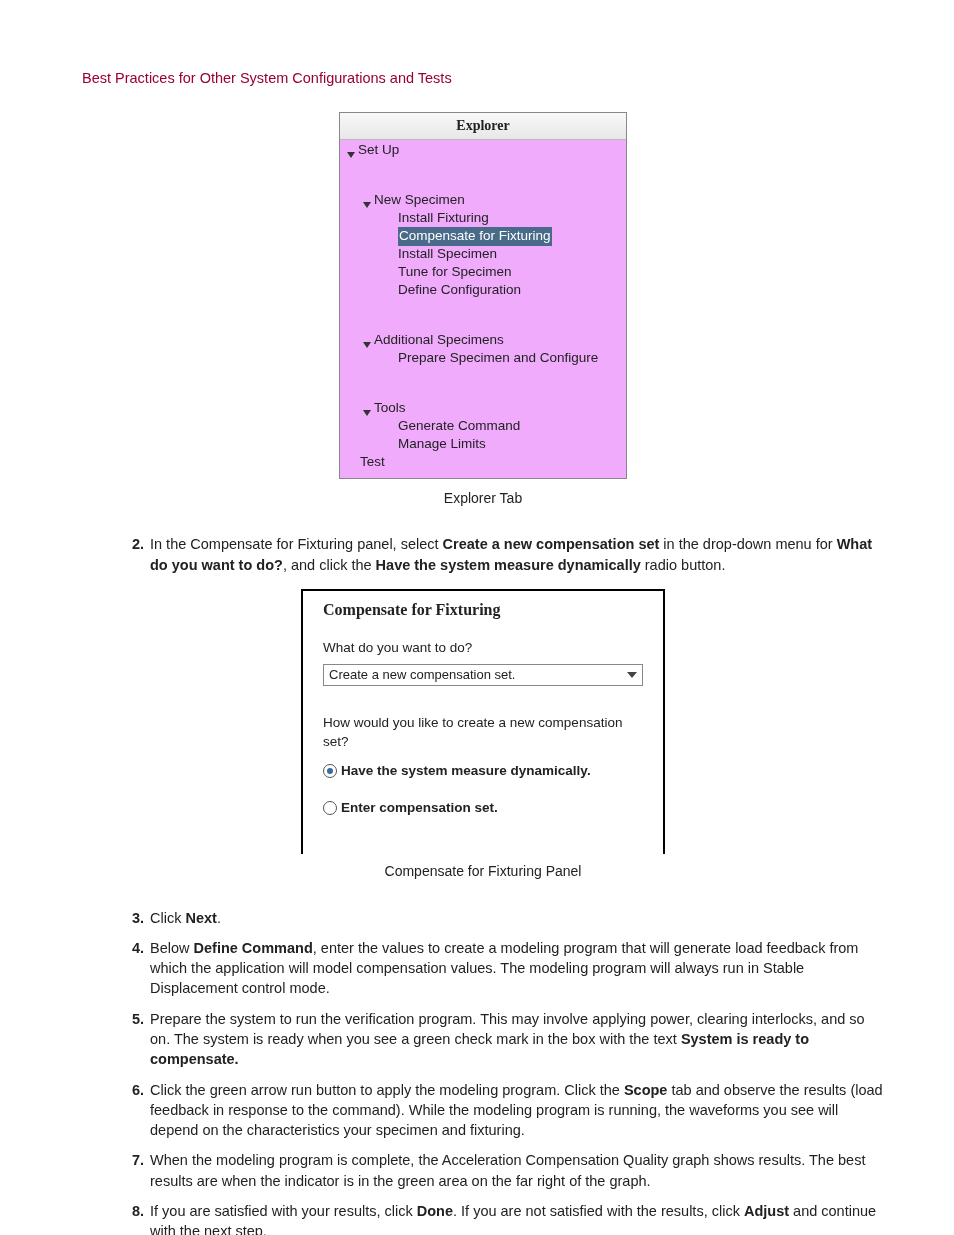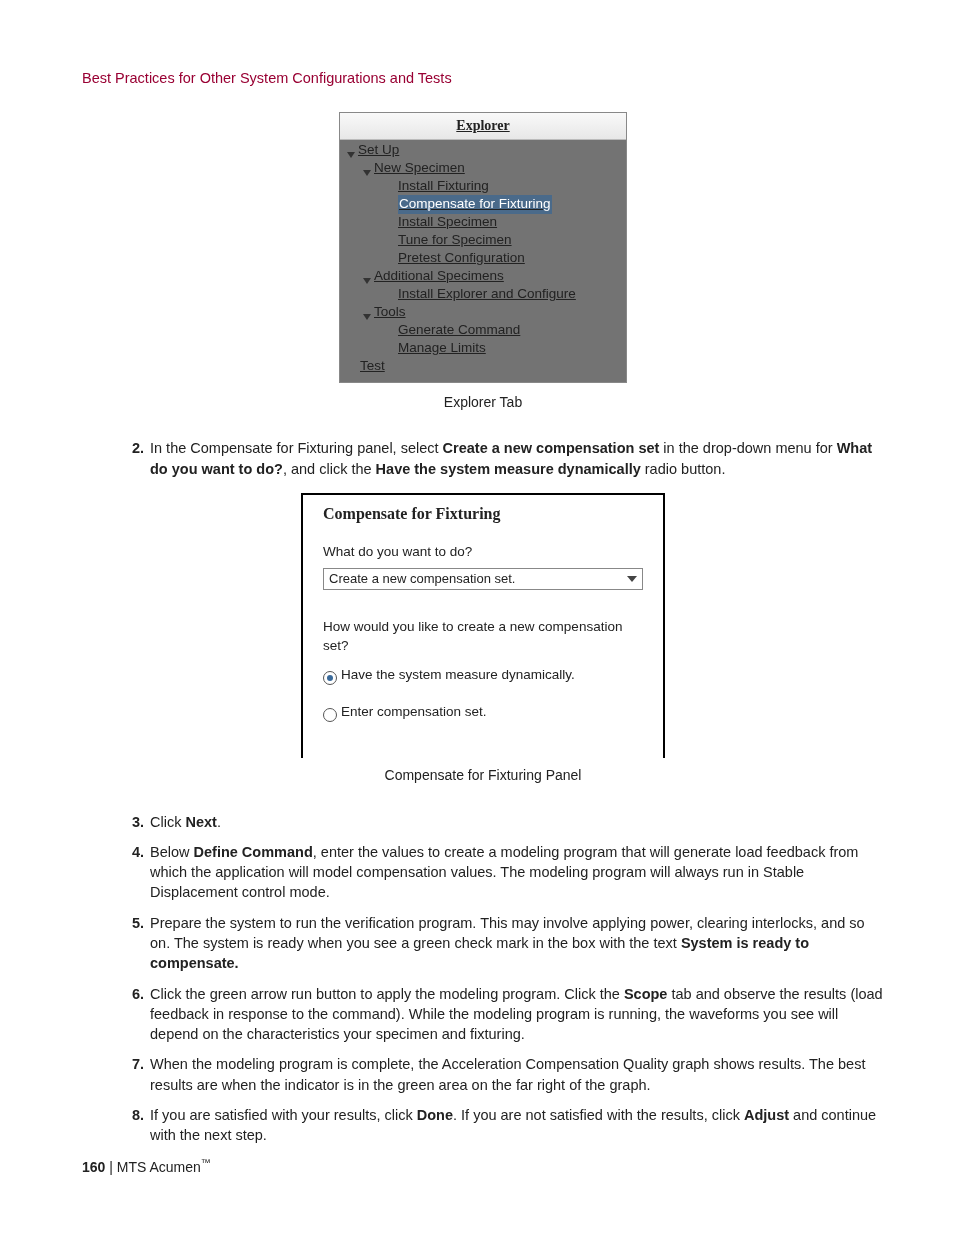--- a/index.html
+++ b/index.html
@@ -22,38 +22,37 @@
   }
 
   
   .explorer-wrap {
     display:flex; justify-content:center;
     margin-bottom:10px;
   }
   .explorer {
     width: 286px;
     border: 1px solid #888;
-    background: #737373;
-    text-decoration: underline;
+    background: #f0abfc;
   }
   .explorer-title-bar {
     background: linear-gradient(#f9f9f9,#e7e7e7);
     border-bottom:1px solid #bbb;
     text-align:center;
     font-weight:bold;
     font-family: Georgia, 'Times New Roman', serif;
     font-size:14px;
     padding:3px 0;
   }
   .tree { font-size:13.5px; padding:2px 0 6px 0; font-family:"Segoe UI",Tahoma,sans-serif; }
   .tree-row { display:flex; align-items:flex-end; white-space:nowrap; padding:0 6px; height:18px; }
   .tri { display:inline-block; margin-right:2px;}
   .tri svg { display:block; }
   .lvl0 { padding-left:6px; }
-  .lvl1 { padding-left:22px; }
+  .lvl1 { padding-left:22px;margin-top:32px; }
   .lvl2 { padding-left:58px; }
   .sel { background:#4a6a8a; color:#fff; display:inline-block; padding:0 1px;}
 
   .caption { text-align:center; font-weight:normal; font-size:14px; margin:8px 0 26px 0;}
 
   ol.steps { list-style:none; padding:0; margin:0 0 0 40px;}
   ol.steps > li { margin-bottom:10px; display:flex; }
   ol.steps > li .num { font-weight:bold; width:22px; flex-shrink:0; text-align:right; margin-right:6px;}
   ol.steps > li .body { flex:1; }
 
@@ -70,21 +69,21 @@
     position:relative;
   }
   .comp-title { font-family: Georgia,'Times New Roman',serif; font-weight:bold; font-size:16px; margin-bottom:18px;}
   .q1 { margin-bottom:6px; }
   .dropdown {
     border:1px solid #888; height:20px; display:flex; align-items:center; justify-content:space-between;
     padding:0 2px 0 5px; font-size:13px; margin-bottom:28px;
   }
   .dropdown .dd-arrow { width:0;height:0;border-left:5px solid transparent;border-right:5px solid transparent;border-top:6px solid #444; margin-right:3px;}
   .q2 { margin-bottom:10px;}
-  .radio-row { display:flex; align-items:flex-end; margin-bottom:18px; }
+  .radio-row { display:flex; align-items:flex-start; margin-bottom:18px;font-weight:bold; }
   .radio {
     width:12px;height:12px;border-radius:50%;border:1px solid #555; margin-right:4px; flex-shrink:0; margin-top:2px;
     display:flex;align-items:center;justify-content:center;
   }
   .radio.selected::after { content:""; width:6px;height:6px;border-radius:50%; background:#3a6a9a;}
 
   .footer { font-size:14px;}
   .footer .pg { font-weight:bold;}
   .tm { font-size:10px; vertical-align:super;}
 </style>
@@ -120,32 +119,32 @@
         <div class="tree-row lvl2">
             <span class="sel">Compensate for Fixturing</span>
           </div>
         <div class="tree-row lvl2">
             <span>Install Specimen</span>
           </div>
         <div class="tree-row lvl2">
             <span>Tune for Specimen</span>
           </div>
         <div class="tree-row lvl2">
-            <span>Pretest Configuration</span>
+            <span>Define Configuration</span>
           </div>
         <div class="tree-row lvl1">
           <span class="tri">
               <svg width="10" height="10">
                 <polygon points="1,2 9,2 5,8" fill="#333"></polygon>
               </svg>
             </span>
           <span>Additional Specimens</span>
         </div>
         <div class="tree-row lvl2">
-            <span>Install Explorer and Configure</span>
+            <span>Prepare Specimen and Configure</span>
           </div>
         <div class="tree-row lvl1">
           <span class="tri">
               <svg width="10" height="10">
                 <polygon points="1,2 9,2 5,8" fill="#333"></polygon>
               </svg>
             </span>
           <span>Tools</span>
         </div>
         <div class="tree-row lvl2">

